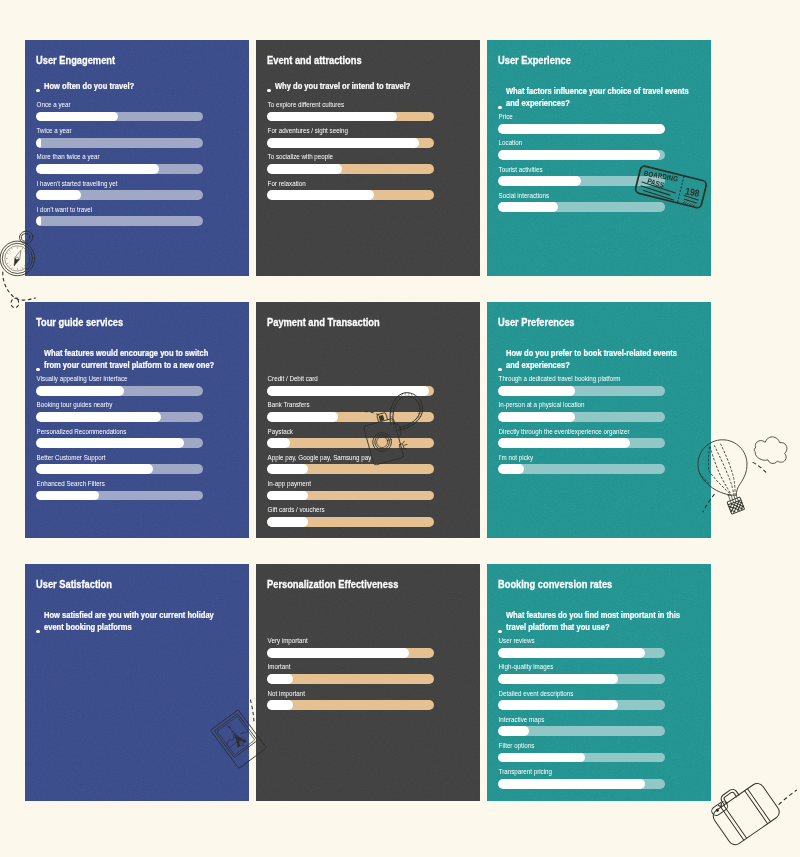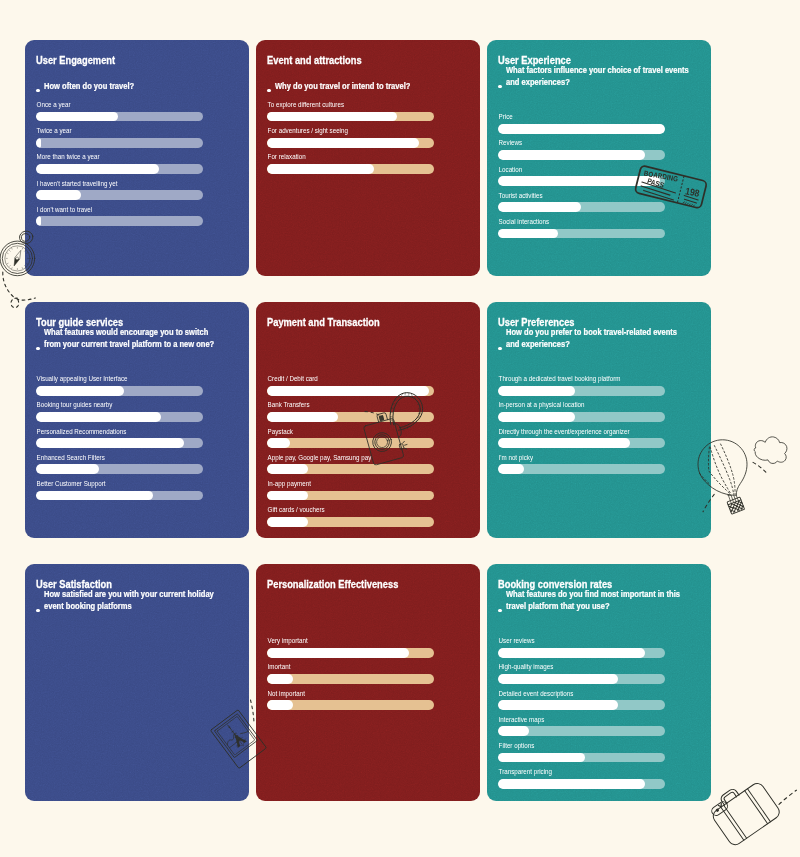--- a/index.html
+++ b/index.html
@@ -6,30 +6,30 @@
   *{box-sizing:border-box;margin:0;padding:0}
   html,body{width:800px;height:857px}
   body{background:#fdf8ec;font-family:"Liberation Sans",sans-serif;position:relative;overflow:hidden;
        -webkit-font-smoothing:antialiased}
   .doodle-layer{position:absolute;left:0;top:0;width:800px;height:857px;pointer-events:none;overflow:visible}
   #doodle-under{z-index:1}
   #doodle-over{z-index:3}
   #grid{position:absolute;left:25px;top:40px;width:686px;height:761px;z-index:2;
         display:grid;grid-template-columns:224px 224px 224px;grid-template-rows:236px 236px 237px;
         column-gap:7px;row-gap:26px}
-  .card{border-radius:9px;position:relative;overflow:hidden}
+  .card{border-radius:0;position:relative;overflow:hidden}
   .card.blue{background:#3a4a86}
-  .card.orange{background:#7f1d1d}
+  .card.orange{background:#404040}
   .card.teal{background:#23908d}
   .card-noise{position:absolute;left:0;top:0;right:0;bottom:0;opacity:.20;pointer-events:none;mix-blend-mode:overlay}
   .card-title{position:absolute;left:10.6px;top:13.6px;font-size:10.6px;font-weight:700;color:#fff;
               letter-spacing:0;line-height:12px;white-space:nowrap;
               transform:scaleX(.878);transform-origin:0 50%;-webkit-text-stroke:0.28px #fff;paint-order:stroke fill}
   .q{position:absolute;left:11.2px;top:40.0px;width:224px;display:flex;align-items:flex-end}
-  .card.q2 .q{top:24px}
+  .card.q2 .q{top:45px}
   .q .dot{width:3.6px;height:3.6px;border-radius:50%;background:#fff;flex:0 0 3.6px;margin-right:4.1px}
   .q .qt{font-size:8.6px;font-weight:700;color:#fff;line-height:12.1px;letter-spacing:0;
          display:block;flex:0 0 208.4px;width:208.4px;transform:scaleX(.878);transform-origin:0 50%;
          -webkit-text-stroke:0.22px #fff;paint-order:stroke fill}
   .bars{position:absolute;left:10.6px;width:167.2px;top:60px}
   .card.q2 .bars{top:72.2px}
   .row{height:26.2px}
   .lbl{font-size:7.1px;color:#fff;line-height:11px;height:9px;white-space:nowrap;letter-spacing:0;padding-left:.7px;
        transform:scaleX(.878);transform-origin:0 50%}
   .bar{height:9.8px;border-radius:4.9px;position:relative;overflow:hidden;margin-top:2.6px}
@@ -109,20 +109,26 @@
             <div class="fill" style="width: 78%;"></div>
           </div>
       </div>
       <div class="row">
         <div class="lbl">For adventures / sight seeing</div>
         <div class="bar">
             <div class="fill" style="width: 91%;"></div>
           </div>
       </div>
       <div class="row">
+        <div class="lbl">To socialize with people</div>
+        <div class="bar">
+            <div class="fill" style="width: 45%;"></div>
+          </div>
+      </div>
+      <div class="row">
         <div class="lbl">For relaxation</div>
         <div class="bar">
             <div class="fill" style="width: 64%;"></div>
           </div>
       </div>
     </div>
   </section>
   <section class="card teal q2">
     <svg class="card-noise" width="224" height="237">
         <rect width="224" height="237" filter="url(#grain)"></rect>
@@ -133,26 +139,20 @@
       <span class="qt">What factors influence your choice of travel events and experiences?</span>
     </div>
     <div class="bars">
       <div class="row">
         <div class="lbl">Price</div>
         <div class="bar">
             <div class="fill" style="width: 100%;"></div>
           </div>
       </div>
       <div class="row">
-        <div class="lbl">Reviews</div>
-        <div class="bar">
-            <div class="fill" style="width: 88%;"></div>
-          </div>
-      </div>
-      <div class="row">
         <div class="lbl">Location</div>
         <div class="bar">
             <div class="fill" style="width: 97%;"></div>
           </div>
       </div>
       <div class="row">
         <div class="lbl">Tourist activities</div>
         <div class="bar">
             <div class="fill" style="width: 50%;"></div>
           </div>
@@ -187,29 +187,29 @@
             <div class="fill" style="width: 75%;"></div>
           </div>
       </div>
       <div class="row">
         <div class="lbl">Personalized Recommendations</div>
         <div class="bar">
             <div class="fill" style="width: 89%;"></div>
           </div>
       </div>
       <div class="row">
+        <div class="lbl">Better Customer Support</div>
+        <div class="bar">
+            <div class="fill" style="width: 70%;"></div>
+          </div>
+      </div>
+      <div class="row">
         <div class="lbl">Enhanced Search Filters</div>
         <div class="bar">
             <div class="fill" style="width: 38%;"></div>
-          </div>
-      </div>
-      <div class="row">
-        <div class="lbl">Better Customer Support</div>
-        <div class="bar">
-            <div class="fill" style="width: 70%;"></div>
           </div>
       </div>
     </div>
   </section>
   <section class="card orange q2">
     <svg class="card-noise" width="224" height="237">
         <rect width="224" height="237" filter="url(#grain)"></rect>
       </svg>
     <h2 class="card-title">Payment and Transaction</h2>
     <div class="bars">

